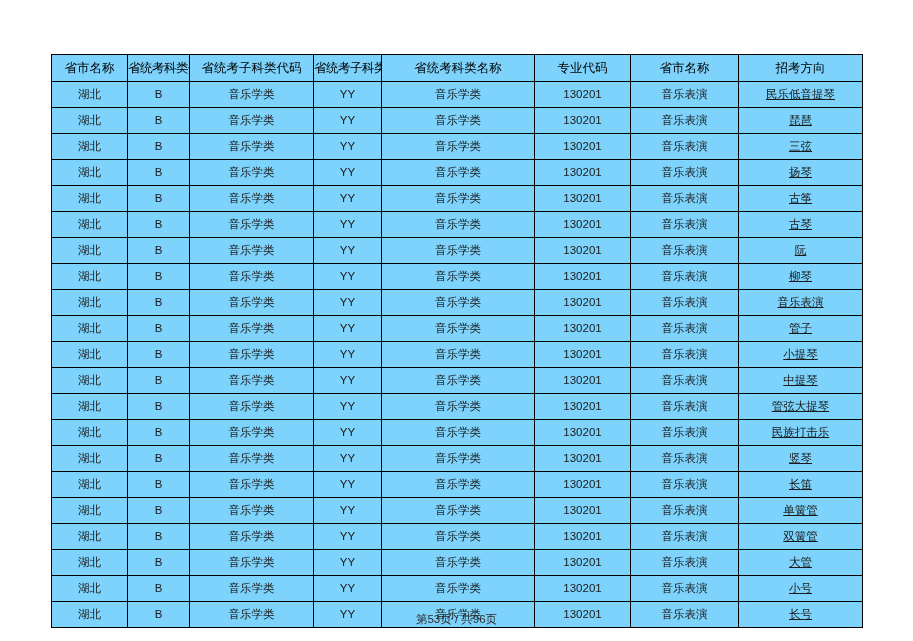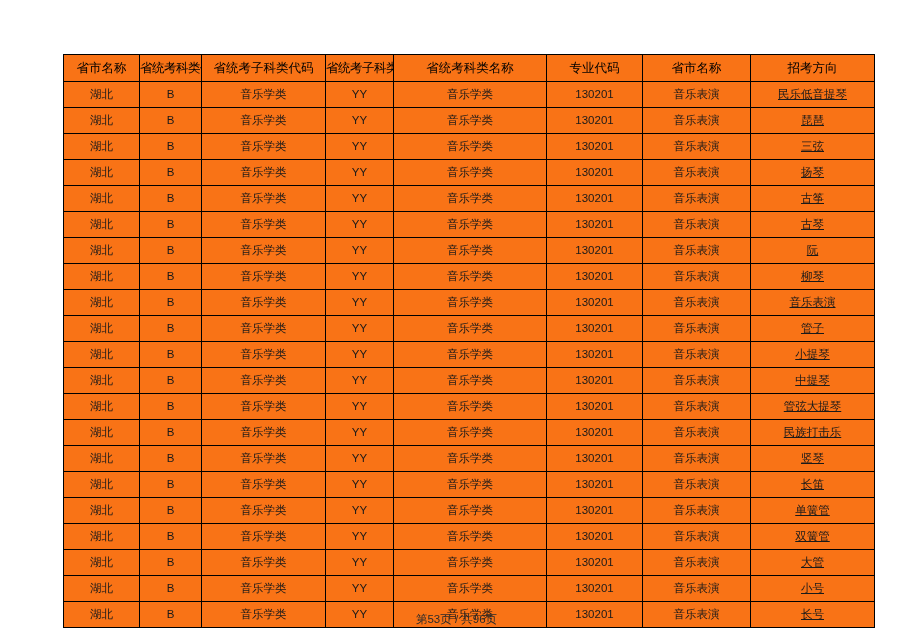--- a/index.html
+++ b/index.html
@@ -23,22 +23,21 @@
   .table-wrap {
     position: absolute;
     left: 51px;
     top: 54px;
     width: 811px;
   }
   table.data-table {
     border-collapse: collapse;
     table-layout: fixed;
     width: 811px;
-    background: #f97316;
-    margin-left: 12px;
+    background: #7dd3fc;
   }
   table.data-table th,
   table.data-table td {
     border: 1px solid #000000;
     text-align: center;
     vertical-align: middle;
     padding: 0;
     height: 25px;
     line-height: 25px;
     white-space: nowrap;

